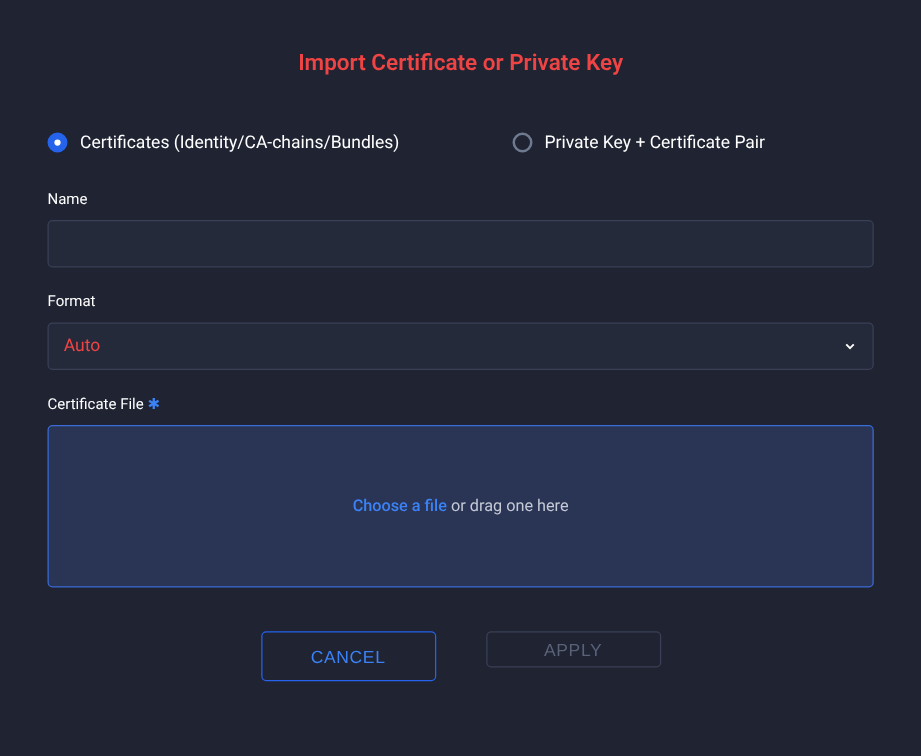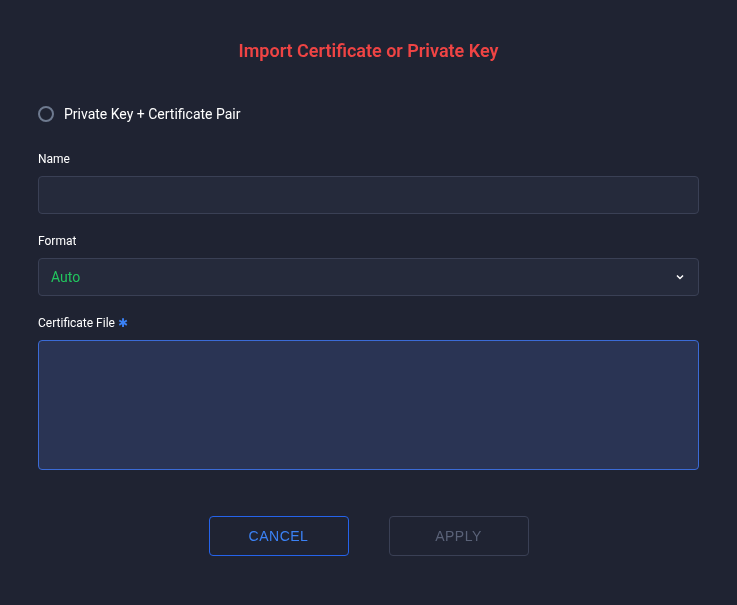--- a/index.html
+++ b/index.html
@@ -94,21 +94,21 @@
     }
     .select-wrapper {
       position: relative;
     }
     .select-input {
       width: 100%;
       height: 38px;
       background-color: #252a3b;
       border: 1px solid #3a4055;
       border-radius: 4px;
-      color: #22c55e;
+      color: #ef4444;
       padding: 0 12px;
       font-size: 14px;
       display: flex;
       align-items: center;
       justify-content: space-between;
       cursor: pointer;
     }
     .chevron-down {
       width: 12px;
       height: 12px;
@@ -141,53 +141,57 @@
       padding: 10px 26px;
       font-size: 14px;
       font-weight: 600;
       letter-spacing: 0.5px;
       cursor: pointer;
     }
     .footer-buttons {
       display: flex;
       justify-content: center;
       gap: 40px;
-      margin-top: 46px;
+      margin-top: 35px;
     }
     .btn-cancel {
       width: 140px;
       height: 40px;
       background: transparent;
       border: 1px solid #2563eb;
       border-radius: 4px;
       color: #3b82f6;
       font-size: 14px;
       font-weight: 500;
       letter-spacing: 0.5px;
       cursor: pointer;
     }
     .btn-apply {
       width: 140px;
-      height: 40px;
+      height: 29px;
       background: transparent;
       border: 1px solid #3a4055;
       border-radius: 4px;
       color: #5a6278;
       font-size: 14px;
       font-weight: 500;
       letter-spacing: 0.5px;
       cursor: not-allowed;
     }
   </style>
 </head>
 <body>
 
 <h1 class="title">Import Certificate or Private Key</h1>
 
 <div class="radio-group">
+  <div class="radio-option">
+    <span class="radio-circle selected"></span>
+    <span class="radio-label">Certificates (Identity/CA-chains/Bundles)</span>
+  </div>
   <div class="radio-option">
     <span class="radio-circle"></span>
     <span class="radio-label">Private Key + Certificate Pair</span>
   </div>
 </div>
 
 <div class="field-group">
   <label class="field-label">Name</label>
   <input type="text" class="text-input" value="" style="">
 </div>
@@ -204,19 +208,22 @@
       </div>
     </div>
   </div>
 </div>
 
 <div class="field-group">
   <label class="field-label">
     <span>Certificate File</span><span class="required-mark">✱</span>
   </label>
   <div class="dropzone">
+    <div class="dropzone-text">
+      <span class="choose-link">Choose a file</span><span> or drag one here</span>
+    </div>
   </div>
 </div>
 
 <div class="footer-buttons">
   <button class="btn-cancel">CANCEL</button>
   <button class="btn-apply">APPLY</button>
 </div>
 
 </body></html>

